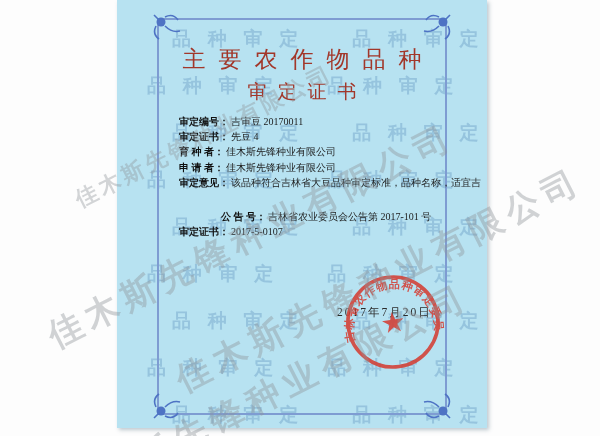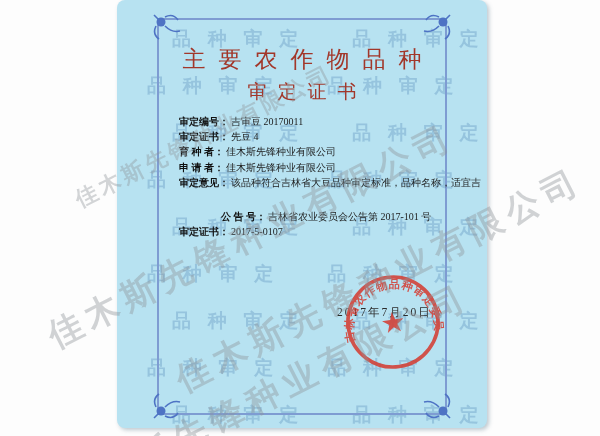--- a/index.html
+++ b/index.html
@@ -8,21 +8,20 @@
     font-family:"Liberation Serif","DejaVu Serif",serif;
   }
   .scene{position:relative;width:600px;height:436px;overflow:hidden;background:#fdfdfd;}
 
   
   .paper{
     position:absolute;left:117px;top:0;width:370px;height:428px;
     background:#b7e2f1;
     box-shadow:2px 2px 4px rgba(110,135,150,.45);
     overflow:hidden;
-    border-radius:8px;
   }
 
   
   .pattern-layer{position:absolute;inset:0;pointer-events:none;}
   .pattern-row{
     position:absolute;white-space:nowrap;
     font-size:19px;font-weight:bold;letter-spacing:6px;
     color:rgba(118,168,204,.50);
   }
   .pattern-row span{margin-right:48px;}

